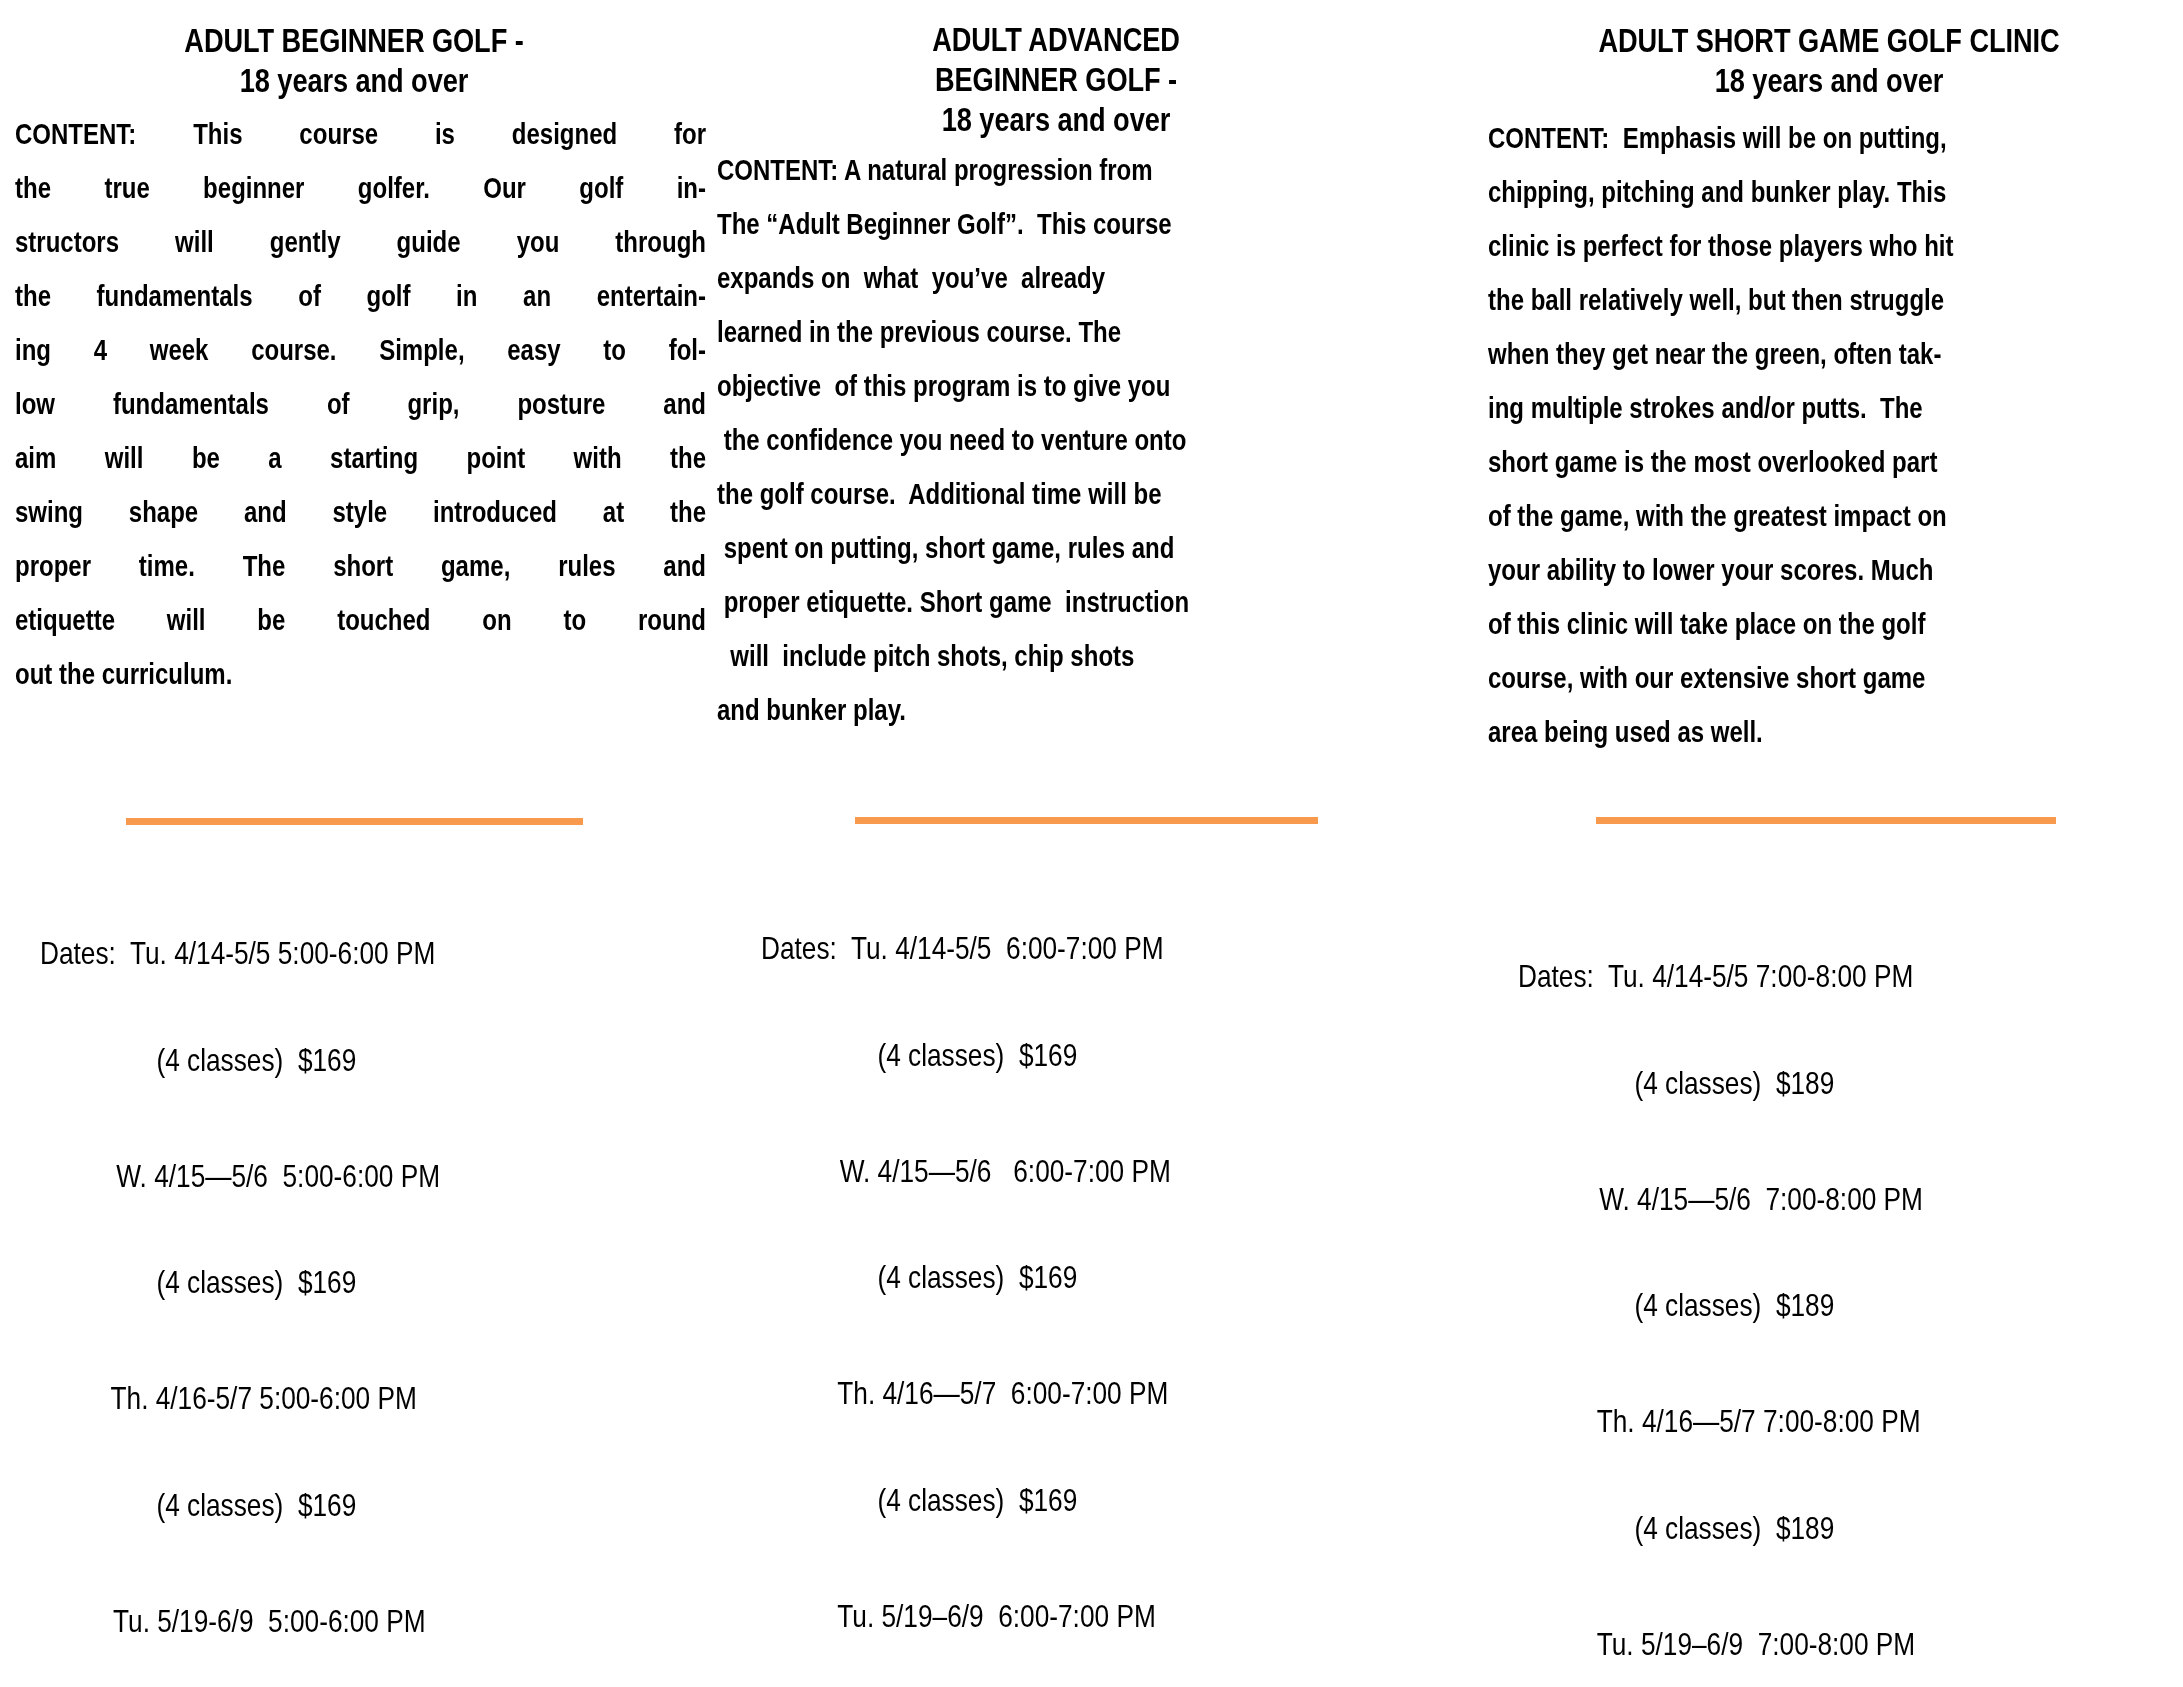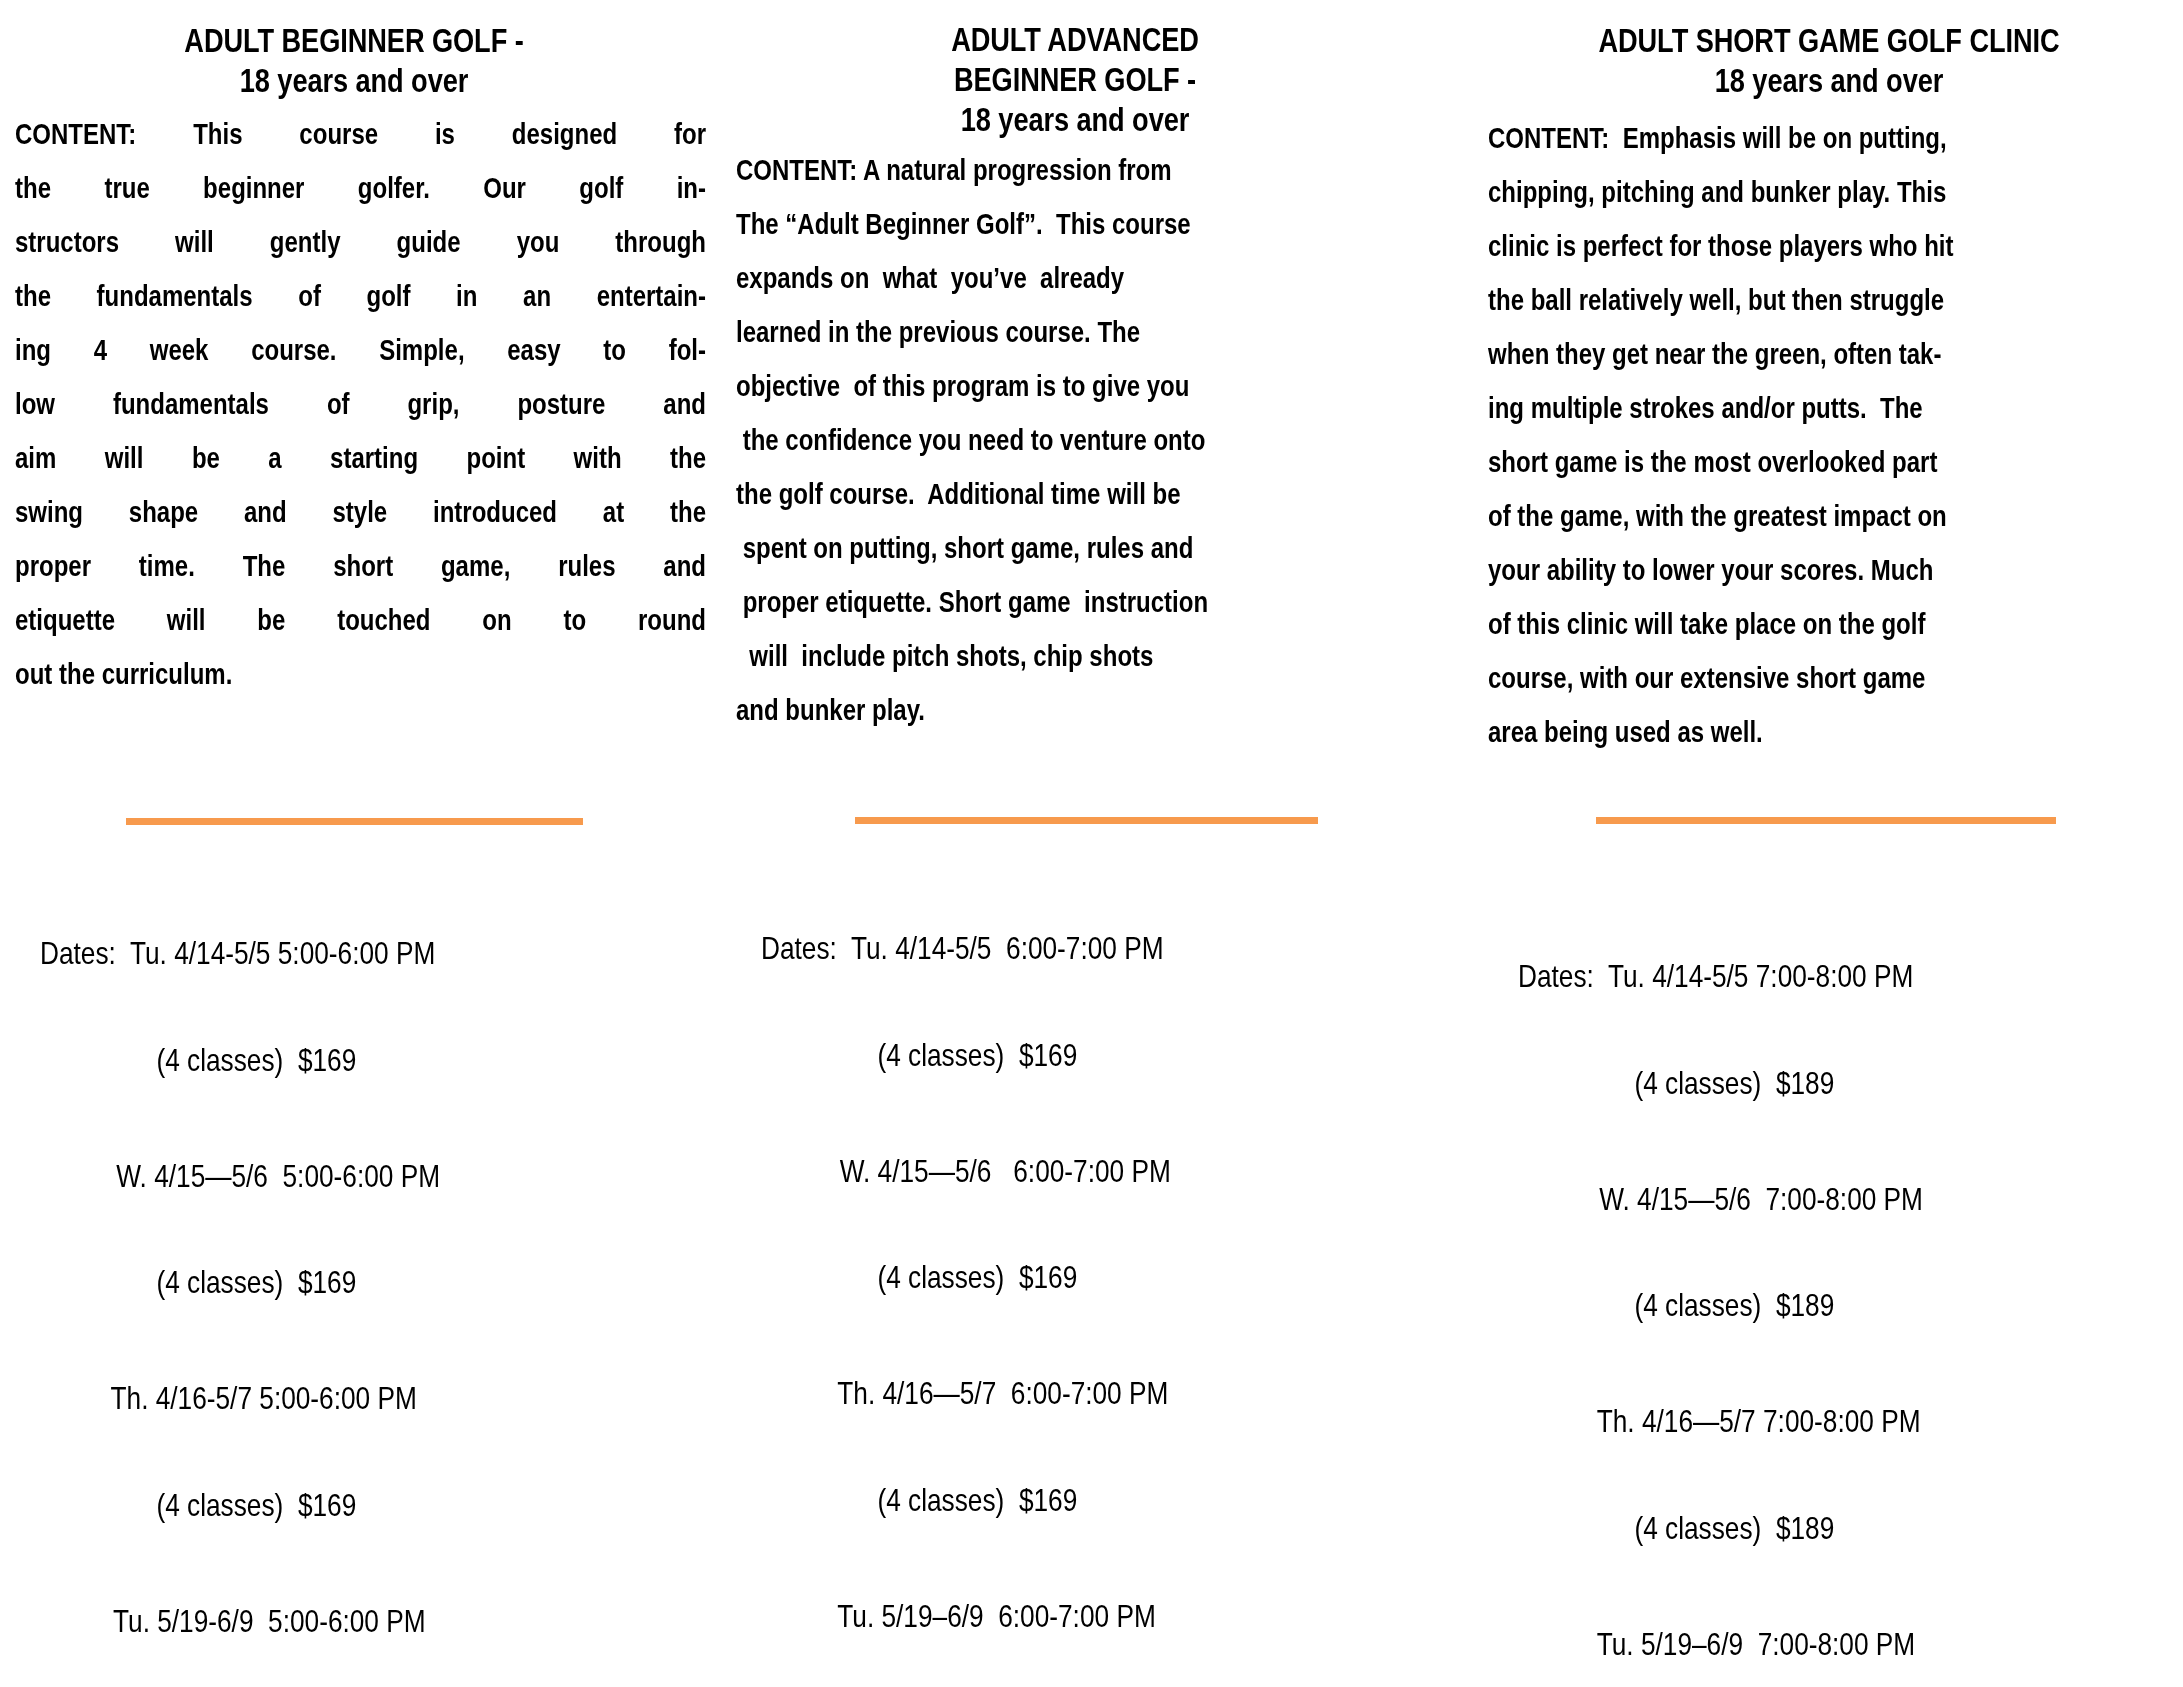--- a/index.html
+++ b/index.html
@@ -16,21 +16,21 @@
     overflow: hidden;
   }
 
   
   .column {
     position: absolute;
     top: 0;
     height: 1687px;
   }
   #col-1 { left: 0px;    width: 708px; }
-  #col-2 { left: 721px; width: 708px; }
+  #col-2 { left: 702px; width: 708px; }
   #col-3 { left: 1475px; width: 708px; }
 
   
   .heading {
     text-align: center;
     font-weight: 700;
     font-size: 34px;
     line-height: 1.18;
     letter-spacing: -0.1px;
     transform: scaleX(0.80);

